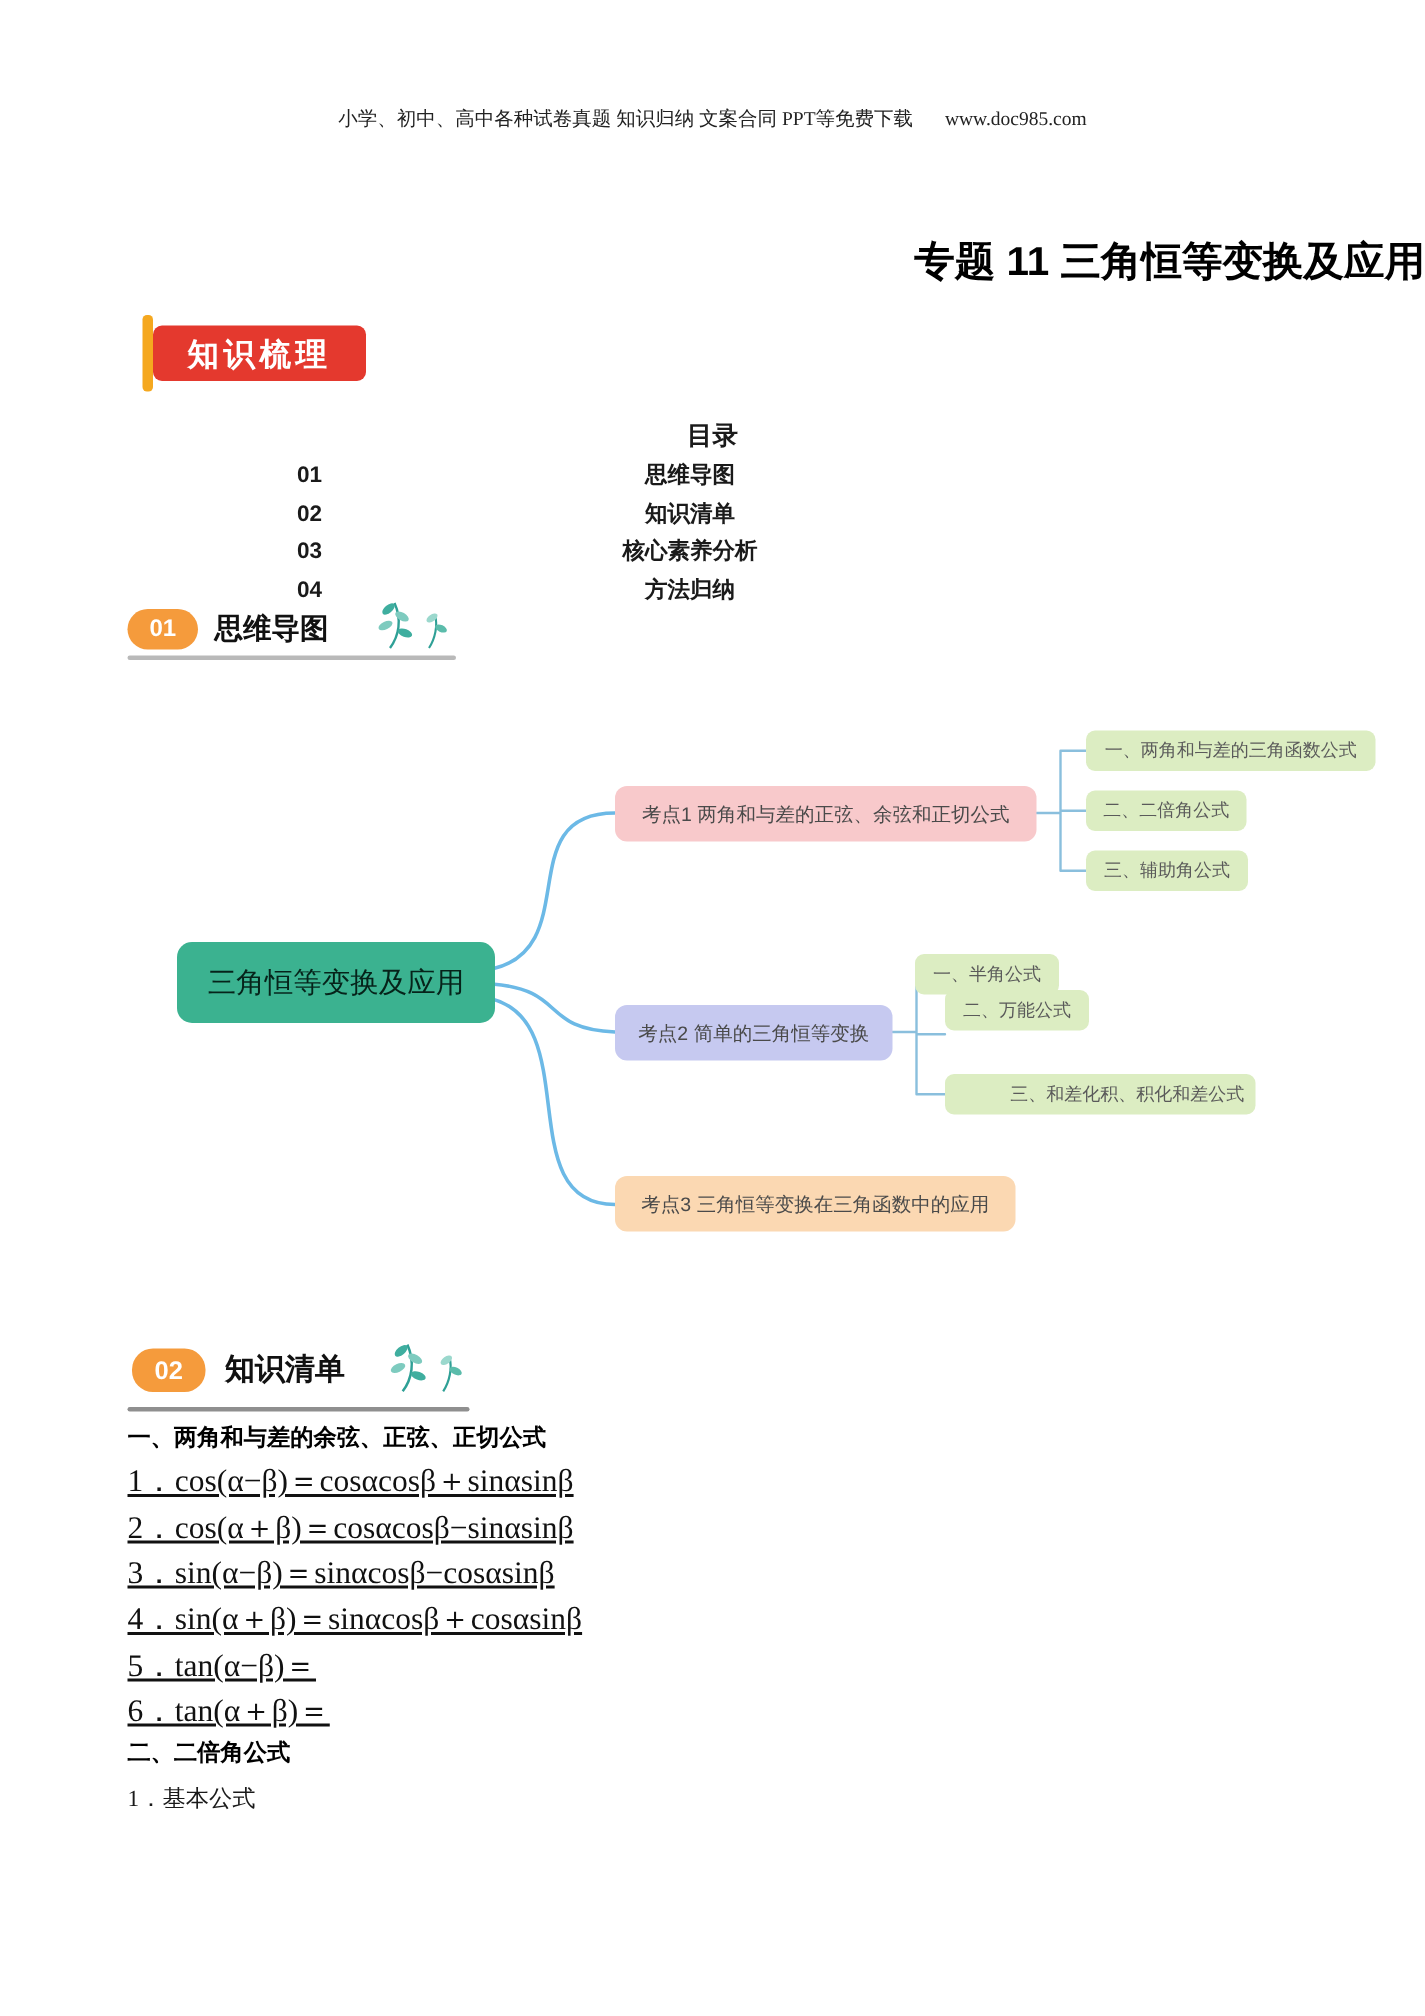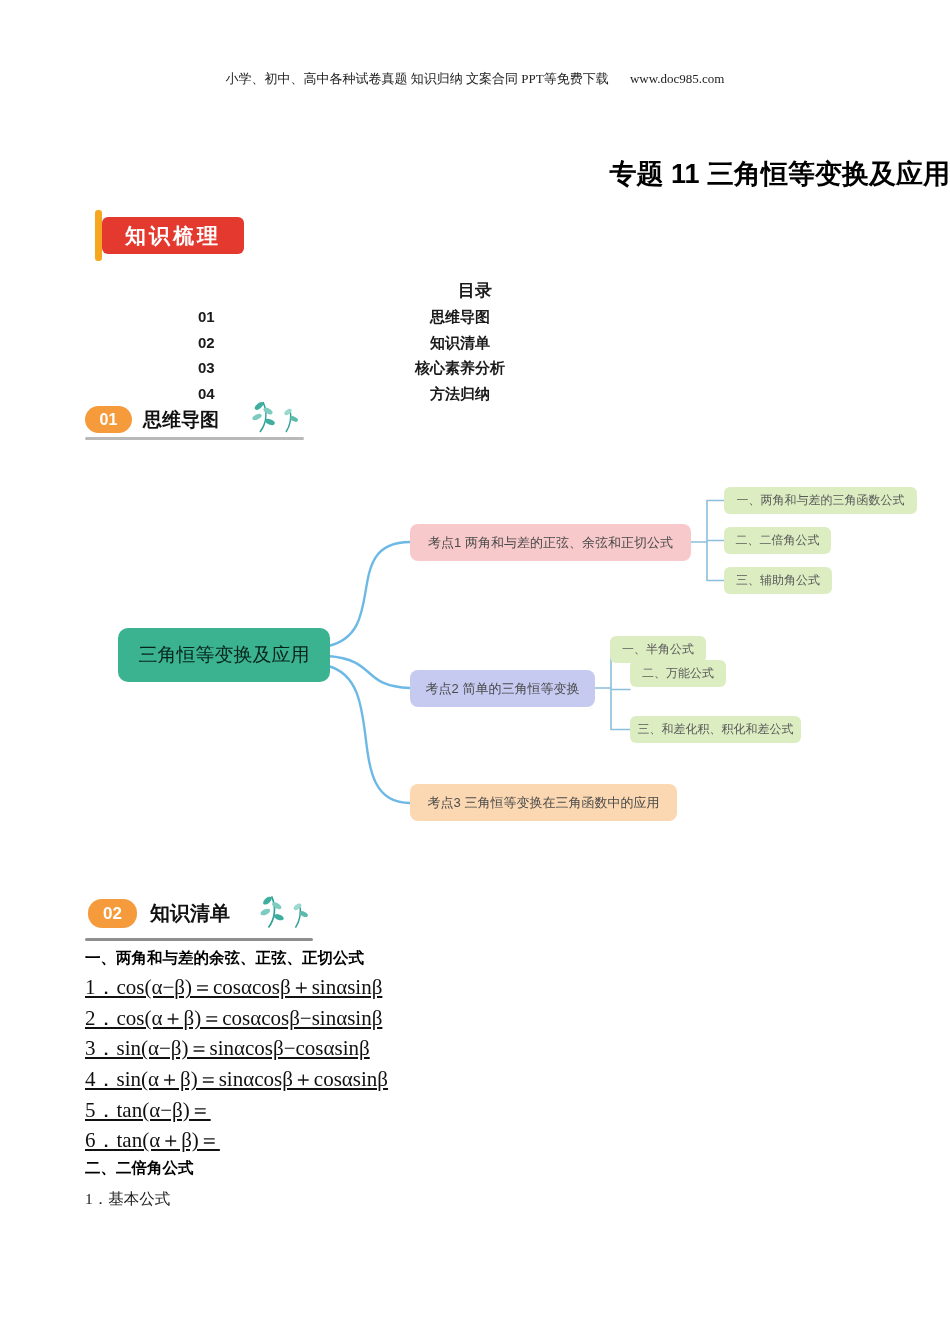--- a/index.html
+++ b/index.html
@@ -122,21 +122,21 @@
   </div>
   <div class="node node-child" style="left: 724px; top: 567px; width: 108px; height: 27px; background-color: rgb(220, 237, 194);">
     <span>三、辅助角公式</span>
   </div>
   <div class="node node-child" style="left: 610px; top: 636px; width: 96px; height: 27px; background-color: rgb(220, 237, 194);">
     <span>一、半角公式</span>
   </div>
   <div class="node node-child" style="left: 630px; top: 660px; width: 96px; height: 27px; background-color: rgb(220, 237, 194);">
     <span>二、万能公式</span>
   </div>
-  <div class="node node-child" style="left: 630px; top: 716px; width: 171px; height: 27px; background-color: rgb(220, 237, 194);">
+  <div class="node node-child" style="left: 630px; top: 716px; width: 171px; height: 27px; background-color: rgb(220, 237, 194); padding-left: 36px;">
     <span>三、和差化积、积化和差公式</span>
   </div>
 
   <div class="abs sec-pill" style="left: 88px; top: 899px; width: 49px; height: 29px; font-size: 17px; background-color: rgb(245, 155, 60);">
     <span>02</span>
   </div>
   <div class="abs sec-title" style="left:150px;top:899px;line-height:29px;font-size:20px;">知识清单</div>
   <svg class="abs leaf-icon" style="left:256px;top:892px;" width="54" height="40" viewBox="0 0 52 38">
     <path d="M12 34 C 18 26, 20 15, 15 4" stroke="#2fa096" fill="none" stroke-width="1.6"></path>
     <ellipse cx="11" cy="8" rx="5" ry="2.6" fill="#3fae9f" transform="rotate(-40 11 8)"></ellipse>

